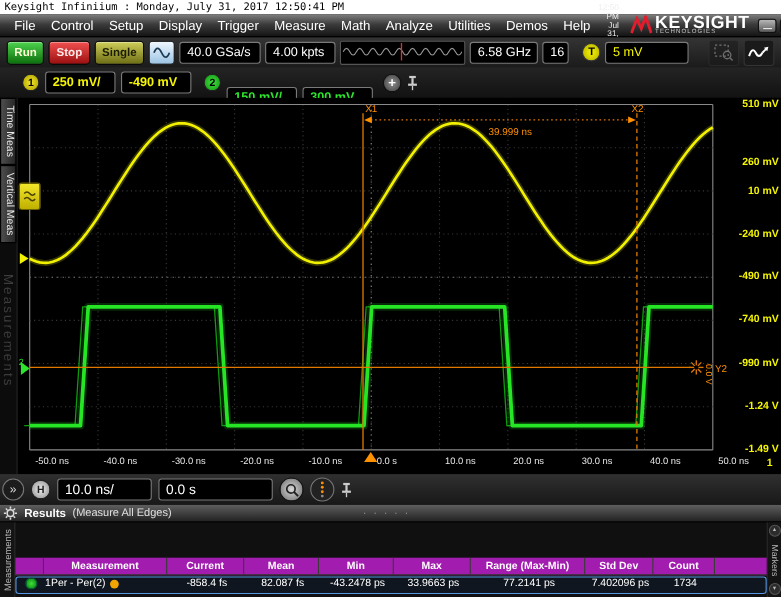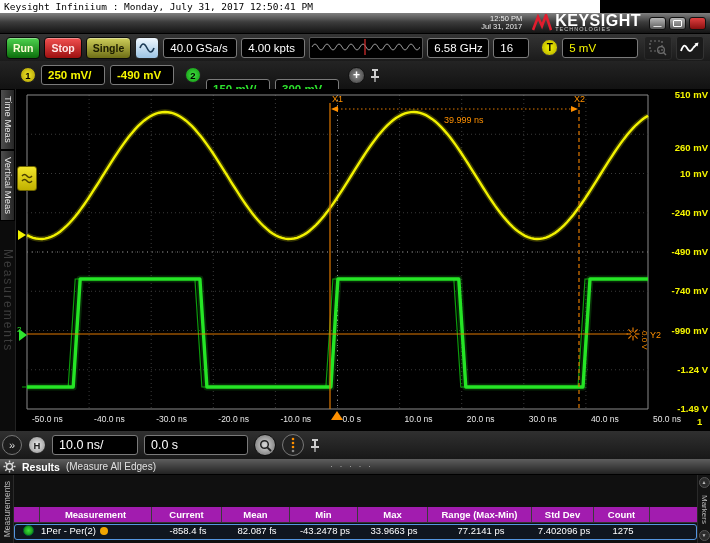--- a/index.html
+++ b/index.html
@@ -1,18 +1,18 @@
 <!DOCTYPE html>
 <html><head>
 <meta charset="utf-8">
 <style>
   html,body{margin:0;padding:0;background:#000;}
   body{width:710px;height:543px;position:relative;font-family:"Liberation Sans",sans-serif;color:#fff;overflow:hidden;}
   
-  .titlebar{position:absolute;left:0;top:0;width:600px;height:13px;background:#fff;color:#000;
+  .titlebar{position:absolute;left:0;top:0;width:710px;height:13px;background:#fff;color:#000;
     font-family:"DejaVu Sans Mono",monospace;font-size:9.5px;line-height:13px;padding-left:4px;box-sizing:border-box;}
   
   .menubar{position:absolute;left:0;top:13px;width:710px;height:21px;display:flex;align-items:center;
     background:linear-gradient(#808080,#3c3c3c 45%,#141414);border-bottom:1px solid #000;box-sizing:border-box;}
   .menu-items{display:flex;align-items:center;padding-left:6px;}
   .menu-item{font-size:12px;color:#fff;padding:0 7px;cursor:default;}
   .clock{margin-left:auto;text-align:right;font-size:7.5px;line-height:8px;color:#eee;padding-right:10px;}
   .brand{display:flex;align-items:center;gap:3px;padding-right:8px;}
   .brand-main{font-size:16px;font-weight:bold;letter-spacing:.5px;line-height:11px;color:#fff;}
   .brand-sub{font-size:5.5px;color:#c8c8c8;letter-spacing:1px;line-height:6px;}
@@ -121,20 +121,33 @@
   .ind-orange{width:8px;height:8px;border-radius:50%;background:#f0a500;}
 </style>
 </head>
 <body>
 
 <div class="titlebar">
   <span>Keysight Infiniium : Monday, July 31, 2017 12:50:41 PM</span>
 </div>
 
 <div class="menubar">
+  <div class="menu-items">
+      <div class="menu-item">File</div>
+      <div class="menu-item">Control</div>
+      <div class="menu-item">Setup</div>
+      <div class="menu-item">Display</div>
+      <div class="menu-item">Trigger</div>
+      <div class="menu-item">Measure</div>
+      <div class="menu-item">Math</div>
+      <div class="menu-item">Analyze</div>
+      <div class="menu-item">Utilities</div>
+      <div class="menu-item">Demos</div>
+      <div class="menu-item">Help</div>
+    </div>
   <div class="clock">
     <div>12:50 PM</div>
     <div>Jul 31, 2017</div>
   </div>
   <div class="brand">
     <svg width="20" height="18" viewBox="0 0 20 18">
       <polyline points="1,16 6,3 10,12 14,1 19,16" fill="none" stroke="#e11d2e" stroke-width="2.6"></polyline>
     </svg>
     <div>
       <div class="brand-main">KEYSIGHT</div>
@@ -163,21 +176,21 @@
   </div>
   <div class="field" style="width:74px">40.0 GSa/s</div>
   <div class="field" style="width:64px">4.00 kpts</div>
   <div class="thumb">
     <svg width="110" height="18" viewBox="0 0 110 18" style="position:absolute;left:0;top:0">
       <path d="M2,9 q3,-6 6,0 t6,0 t6,0 t6,0 t6,0 t6,0 t6,0 t6,0 t6,0 t6,0 t6,0 t6,0 t6,0 t6,0 t6,0 t6,0 t6,0 t6,0" fill="none" stroke="#9a9a9a" stroke-width="1"></path>
       <line x1="55" y1="1" x2="55" y2="17" stroke="#e03030" stroke-width="1.2"></line>
     </svg>
   </div>
   <div class="field" style="width:62px">6.58 GHz</div>
-  <div class="field" style="width:36px">16</div>
+  <div class="field" style="width:24px">16</div>
   <div class="tbadge" style="margin-left:8px">T</div>
   <div class="field trigfield">5 mV</div>
   <div class="rt-icons">
     <div class="rticon" style="opacity:.55">
       <svg width="18" height="16" viewBox="0 0 18 16">
         <rect x="1" y="1" width="12" height="10" fill="none" stroke="#aaa" stroke-width="1.2" stroke-dasharray="2 2"></rect>
         <circle cx="12" cy="10" r="3.4" fill="none" stroke="#aaa" stroke-width="1.2"></circle>
         <line x1="14.5" y1="12.5" x2="17" y2="15" stroke="#aaa" stroke-width="1.4"></line>
       </svg>
     </div>
@@ -381,18 +394,18 @@
         <div class="td namecell">
           <span>1Per - Per(2)</span>
           <span class="ind-orange"></span>
         </div>
         <div class="td">-858.4 fs</div>
         <div class="td">82.087 fs</div>
         <div class="td">-43.2478 ps</div>
         <div class="td">33.9663 ps</div>
         <div class="td">77.2141 ps</div>
         <div class="td">7.402096 ps</div>
-        <div class="td">1275</div>
+        <div class="td">1734</div>
         <div class="td"></div>
       </div>
     </div>
   </div>
 </div>
 
 </body></html>

